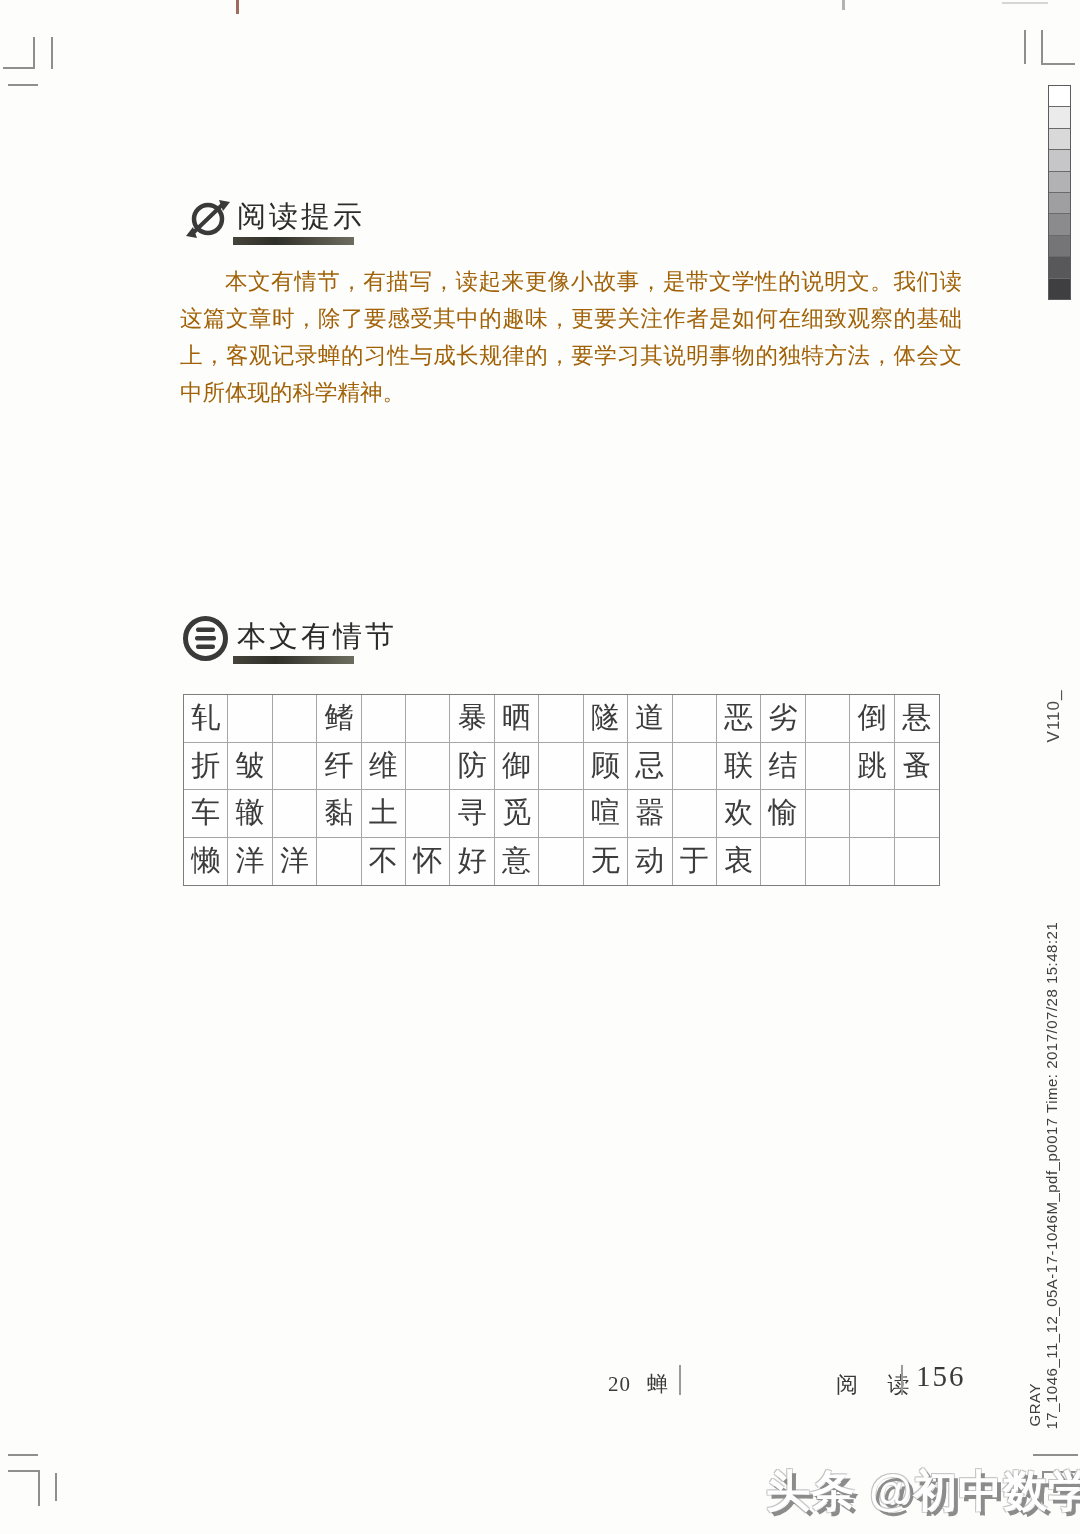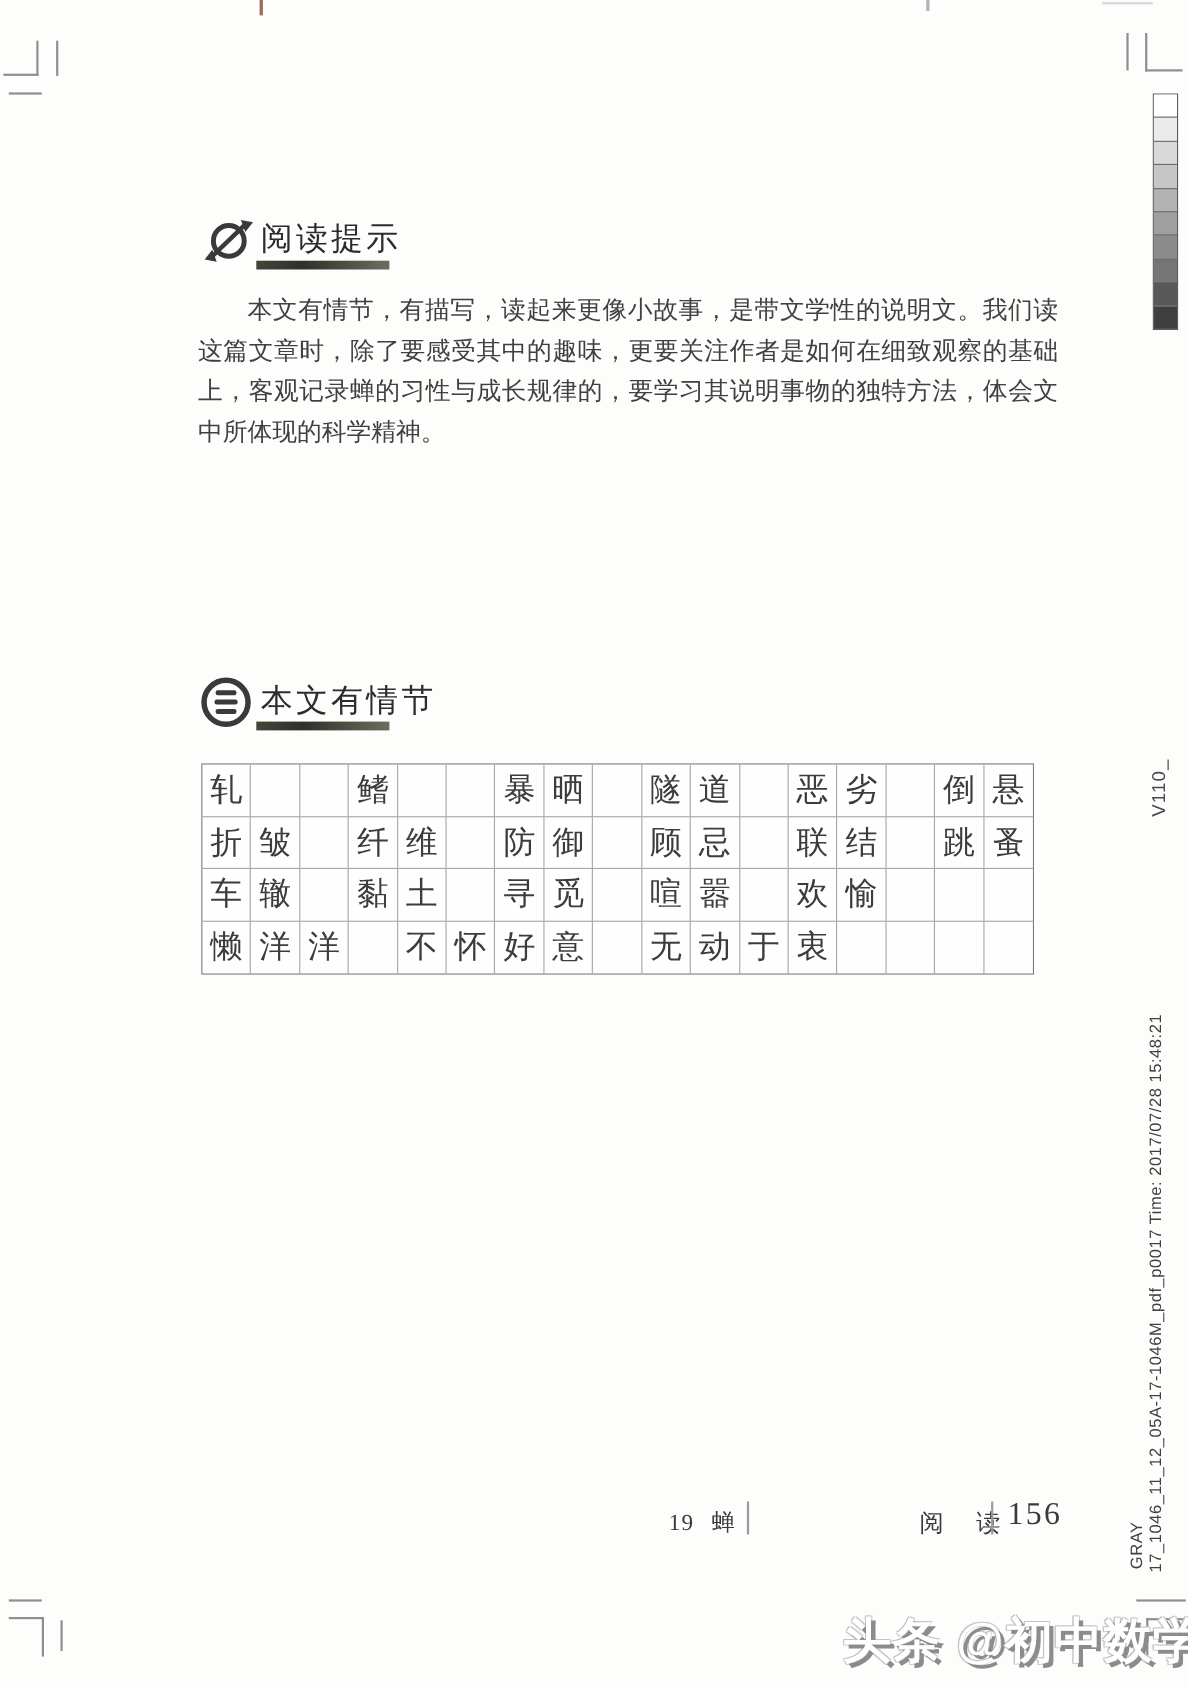--- a/index.html
+++ b/index.html
@@ -36,21 +36,21 @@
   }
   .title-bar{
     position:absolute;width:121px;height:8px;
     background:linear-gradient(90deg,#44443a 0%,#30302a 35%,#6d6d5f 100%);
   }
 
   
   .body-text{
     position:absolute;left:180px;top:263px;width:782px;
     font-size:22.5px;line-height:37px;
-    text-align:justify;color:#404040;
+    text-align:justify;color:#a16207;
   }
   .body-text p{margin:0;text-indent:2em;word-break:break-all;}
 
   
   .word-grid{
     position:absolute;left:183px;top:694px;width:757px;
     display:grid;grid-template-columns:repeat(17,1fr);
     grid-auto-rows:47.5px;
     border:1.5px solid #7d7d7d;
     background:#fefefe;
@@ -242,21 +242,21 @@
       <div class="grid-cell last-row"></div>
       <div class="grid-cell last-row"></div>
       <div class="grid-cell last-col last-row"></div>
     </div>
 
   <div class="version-code">V110_</div>
   <div class="scan-info">17_1046_11_12_05A-17-1046M_pdf_p0017 Time: 2017/07/28 15:48:21</div>
   <div class="color-mode">GRAY</div>
 
   <div class="footer-lesson">
-    <span class="num">19</span><span class="name">蝉</span>
+    <span class="num">20</span><span class="name">蝉</span>
   </div>
   <div class="footer-bar bar1"></div>
   <div class="footer-section">阅 读</div>
   <div class="footer-bar bar2"></div>
   <div class="page-number">156</div>
 
   <div class="watermark">头条 @初中数学总复习</div>
 
 </div>
 

